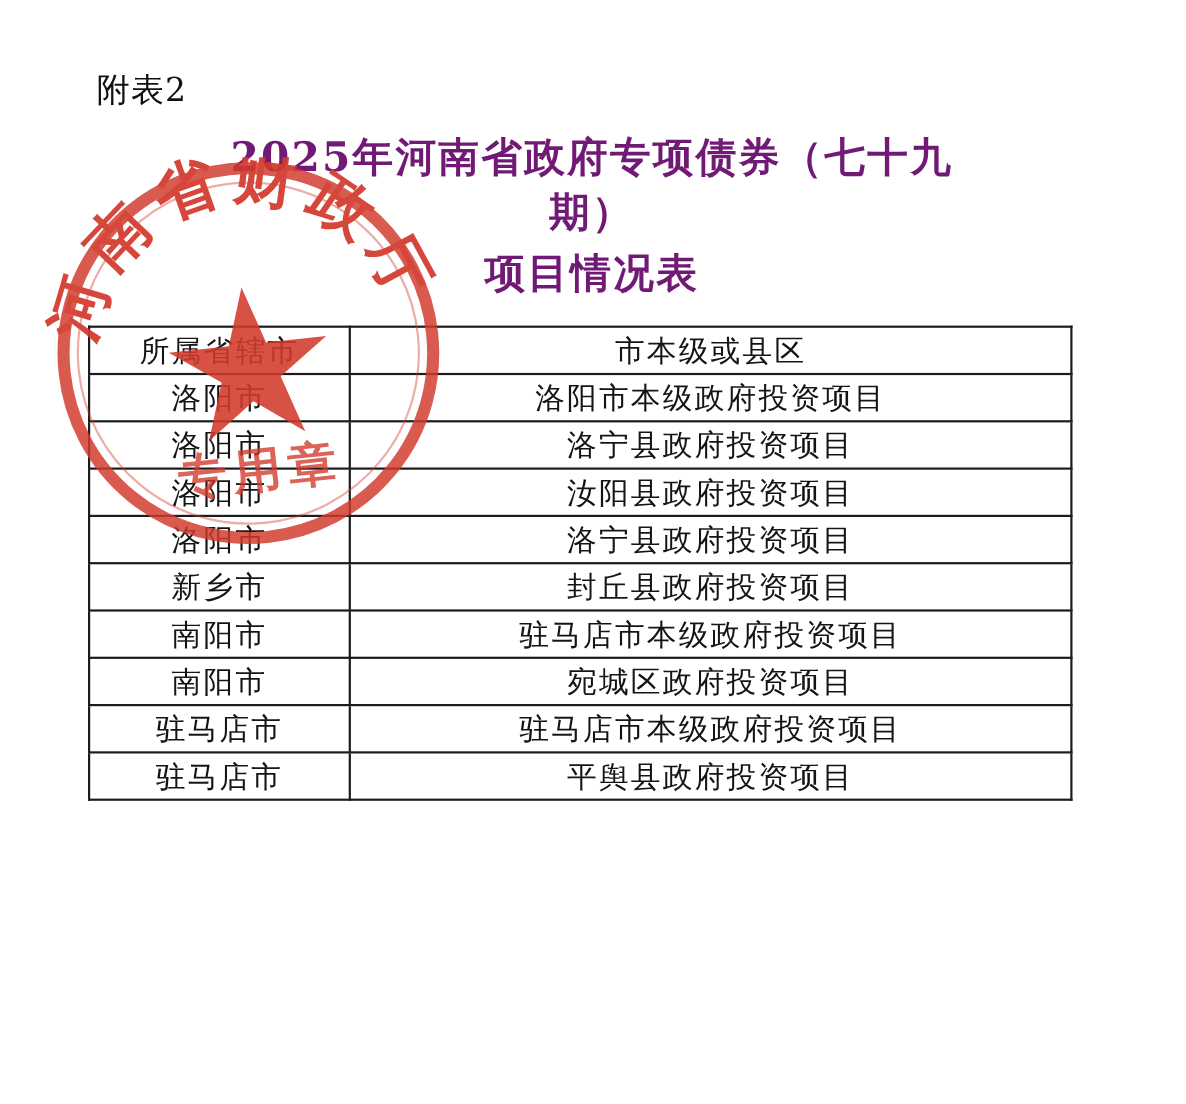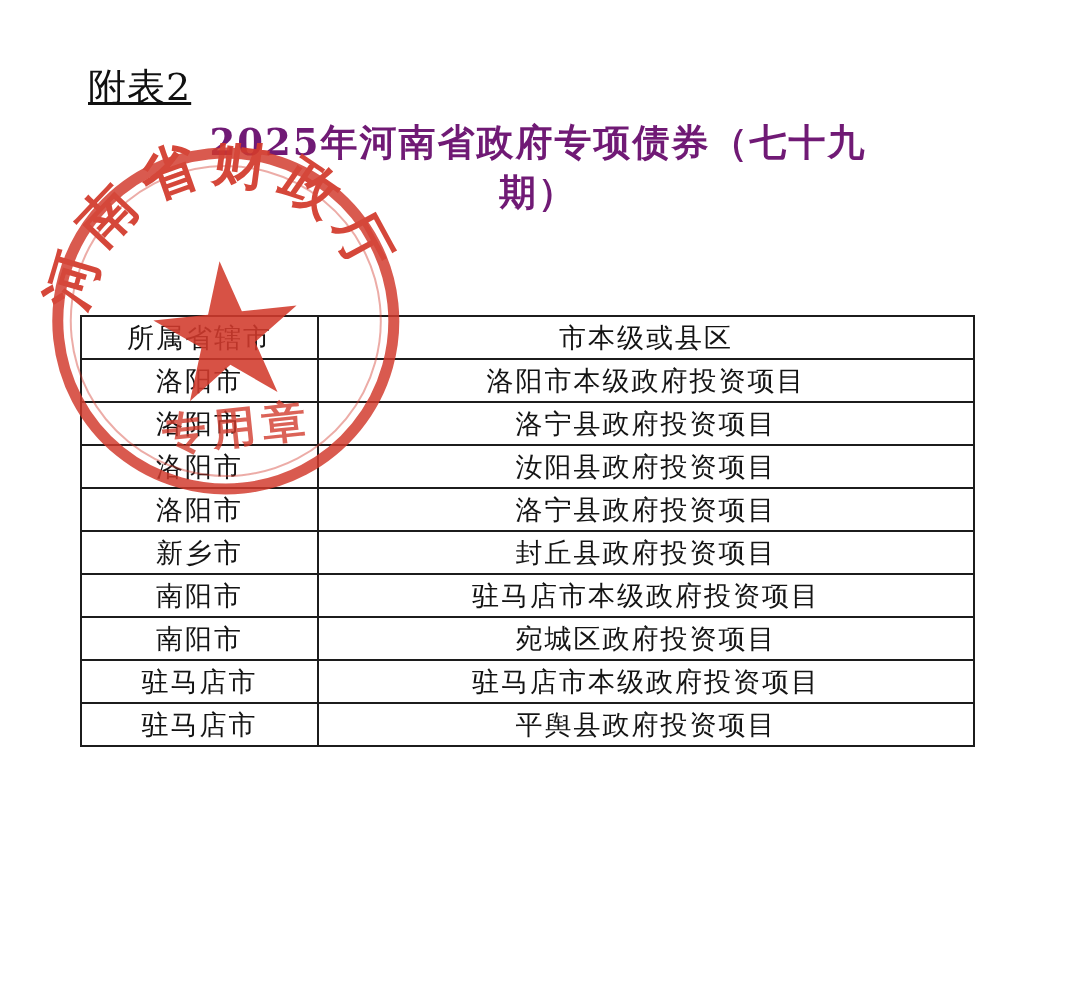--- a/index.html
+++ b/index.html
@@ -16,25 +16,24 @@
     color: #1a1a1a;
   }
   .page {
     position: absolute;
     inset: 0;
   }
   .attach-label {
     position: absolute;
     left: 88px;
     top: 62px;
-    font-size: 38px;
+    font-size: 30px;
     letter-spacing: 1px;
     font-family: "DejaVu Serif", "Liberation Serif", serif;
     color: #111;
-    text-decoration: underline;
   }
   .title-block {
     position: absolute;
     left: 88px;
     top: 118px;
     width: 900px;
     text-align: center;
   }
   .title-line {
     font-size: 37px;
@@ -43,21 +42,21 @@
     letter-spacing: 2px;
     color: #701a75;
     font-family: "DejaVu Serif", "Liberation Serif", serif;
   }
   .title-line.sub {
     margin-top: 6px;
   }
   table.project-table {
     position: absolute;
     left: 80px;
-    top: 315px;
+    top: 296px;
     width: 893px;
     border-collapse: collapse;
     table-layout: fixed;
   }
   table.project-table td,
   table.project-table th {
     border: 2px solid #1c1c1c;
     height: 41px;
     font-size: 27px;
     font-weight: 400;
@@ -92,20 +91,21 @@
 </head>
 <body>
 
 <div class="page">
 
   <div class="attach-label">附表2</div>
 
   <div class="title-block">
     <div class="title-line">2025年河南省政府专项债券（七十九</div>
     <div class="title-line">期）</div>
+    <div class="title-line sub">项目情况表</div>
   </div>
 
   <table class="project-table">
     <colgroup>
         <col class="c1">
         <col class="c2">
       </colgroup>
     <thead>
       <tr>
         <th>所属省辖市</th>

